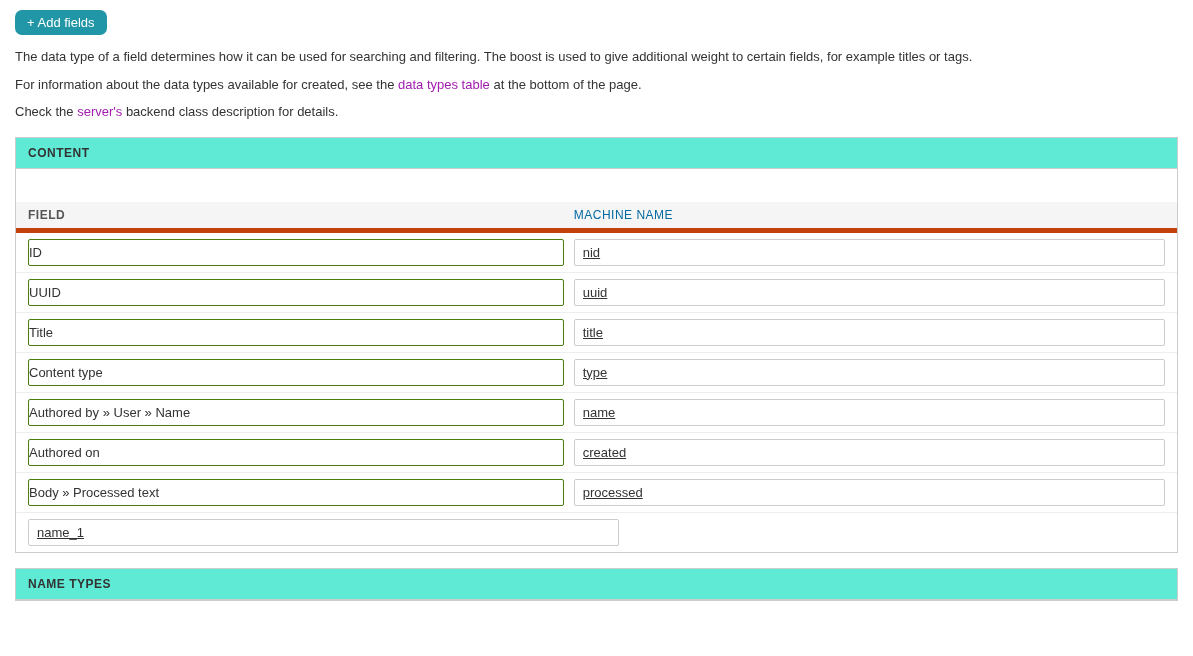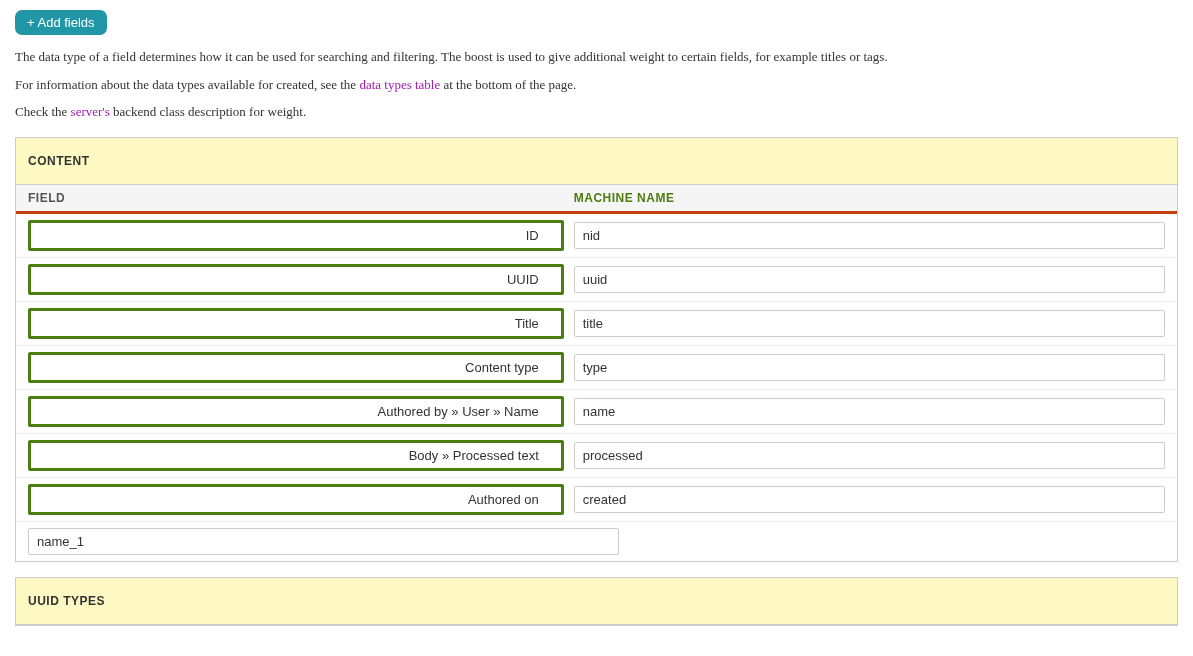--- a/index.html
+++ b/index.html
@@ -21,58 +21,58 @@
       cursor: pointer;
       margin-bottom: 12px;
     }
     .add-fields-btn::before {
       content: '+ ';
     }
     .description-block {
       margin-bottom: 8px;
       line-height: 1.5;
       color: #333;
-      font-family: Liberation Serif, serif;
     }
     .description-block a {
       color: #a21caf;
       text-decoration: none;
     }
     .section {
       border: 1px solid #ccc;
       margin-top: 15px;
     }
     .section-header {
-      background: #fef9c3;
+      background: #5eead4;
       border-bottom: 1px solid #ccc;
-      padding: 16px 12px;
+      padding: 8px 12px;
       font-weight: bold;
       font-size: 12px;
       color: #333;
       letter-spacing: 0.5px;
     }
     .table-header {
       display: flex;
       background: #f5f5f5;
-      border-bottom: 3px solid #c2410c;
+      border-bottom: 5px solid #c2410c;
       padding: 6px 12px;
+      margin-top: 33px;
     }
     .col-field {
       flex: 0 0 48%;
       font-weight: bold;
       font-size: 12px;
       color: #555;
       letter-spacing: 0.5px;
       text-transform: uppercase;
     }
     .col-machine {
       flex: 0 0 52%;
-      font-weight: bold;
+      font-weight: normal;
       font-size: 12px;
-      color: #4d7c0f;
+      color: #0369a1;
       letter-spacing: 0.5px;
       text-transform: uppercase;
     }
     .table-row {
       display: flex;
       align-items: center;
       padding: 6px 12px;
       border-bottom: 1px solid #eee;
     }
     .table-row:last-child {
@@ -80,57 +80,57 @@
     }
     .field-cell {
       flex: 0 0 48%;
       padding-right: 10px;
     }
     .machine-cell {
       flex: 0 0 52%;
     }
     .field-input {
       width: 100%;
-      padding: 5px 22px;
-      border: 3px solid #4d7c0f;
+      padding: 5px 0;
+      border: 1px solid #4d7c0f;
       border-radius: 2px;
       font-size: 13px;
       color: #333;
       background: #fff;
-      text-align: right;
     }
     .machine-input {
       width: 100%;
       padding: 5px 8px;
       border: 1px solid #ccc;
       border-radius: 2px;
       font-size: 13px;
       color: #333;
       background: #fff;
+      text-decoration: underline;
     }
     .data-types-section {
       border: 1px solid #ccc;
       margin-top: 15px;
     }
   </style>
 </head>
 <body>
 
 
 
 <button class="add-fields-btn">Add fields</button>
 
 <p class="description-block">The data type of a field determines how it can be used for searching and filtering. The boost is used to give additional weight to certain fields, for example titles or tags.</p>
 
 <p class="description-block">
   <span>For information about the data types available for created, see the </span><a href="#">data types table</a><span> at the bottom of the page.</span>
 </p>
 
 <p class="description-block">
-  <span>Check the </span><a href="#">server's</a><span> backend class description for weight.</span>
+  <span>Check the </span><a href="#">server's</a><span> backend class description for details.</span>
 </p>
 
 <div class="section">
   <div class="section-header">CONTENT</div>
   <div class="table-header">
     <div class="col-field">FIELD</div>
     <div class="col-machine">MACHINE NAME</div>
   </div>
   <div id="table-rows-container">
       <div class="table-row">
@@ -147,31 +147,31 @@
       </div>
       <div class="table-row">
         <div class="field-cell"><input type="text" class="field-input" value="Content type" style=""></div>
         <div class="machine-cell"><input type="text" class="machine-input" value="type" style=""></div>
       </div>
       <div class="table-row">
         <div class="field-cell"><input type="text" class="field-input" value="Authored by » User » Name" style=""></div>
         <div class="machine-cell"><input type="text" class="machine-input" value="name" style=""></div>
       </div>
       <div class="table-row">
+        <div class="field-cell"><input type="text" class="field-input" value="Authored on" style=""></div>
+        <div class="machine-cell"><input type="text" class="machine-input" value="created" style=""></div>
+      </div>
+      <div class="table-row">
         <div class="field-cell"><input type="text" class="field-input" value="Body » Processed text" style=""></div>
         <div class="machine-cell"><input type="text" class="machine-input" value="processed" style=""></div>
-      </div>
-      <div class="table-row">
-        <div class="field-cell"><input type="text" class="field-input" value="Authored on" style=""></div>
-        <div class="machine-cell"><input type="text" class="machine-input" value="created" style=""></div>
       </div>
       <div class="table-row">
         <div class="machine-cell"><input type="text" class="machine-input" value="name_1" style=""></div>
       </div>
     </div>
 </div>
 
 <div class="data-types-section">
-  <div class="section-header">UUID TYPES</div>
+  <div class="section-header">NAME TYPES</div>
 </div>
 
 
 
 
 </body></html>

